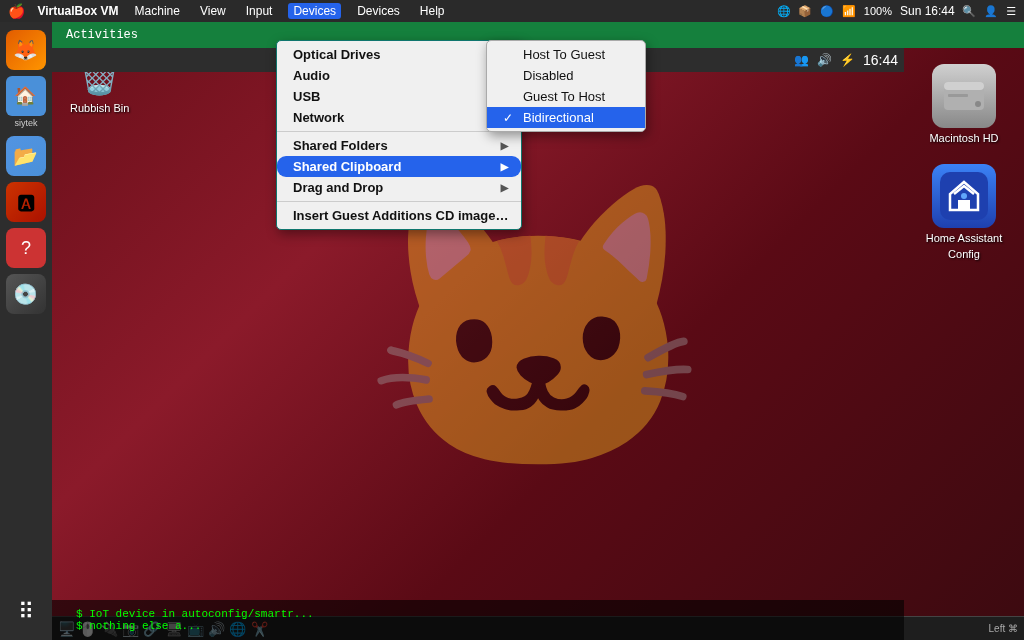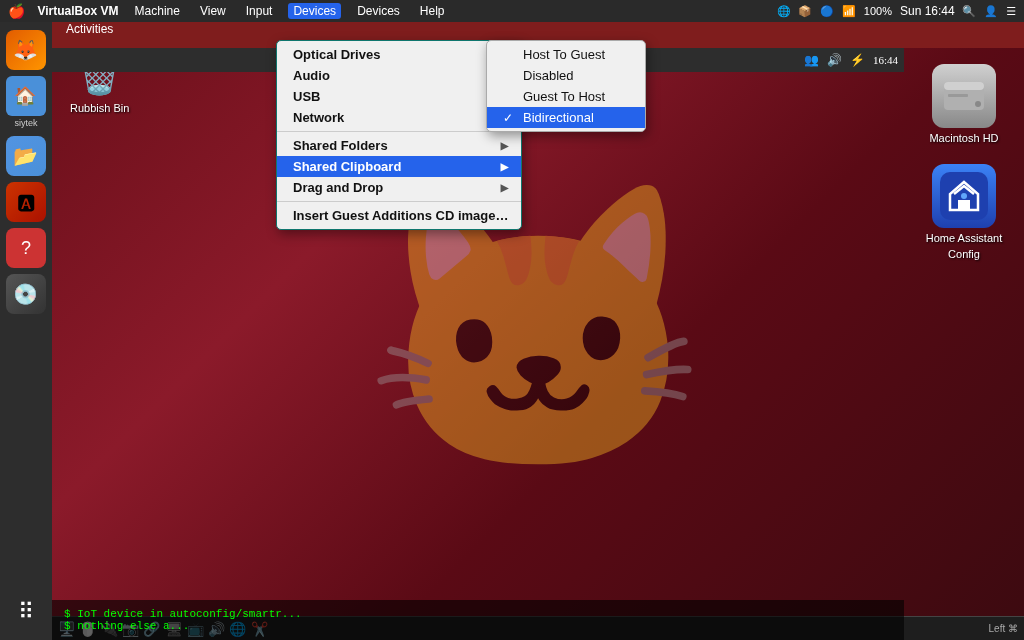--- a/index.html
+++ b/index.html
@@ -85,25 +85,26 @@
       position: absolute;
       bottom: 8px;
     }
 
     
     #ubuntu-topbar {
       position: absolute;
       top: 0; left: 52px;
       width: calc(100% - 52px);
       height: 26px;
-      background: #7f1d1d;
-      display: flex;
-      align-items: flex-start;
+      background: #15803d;
+      display: flex;
+      align-items: center;
       padding: 0 8px;
       z-index: 10;
+      font-family: Liberation Mono, monospace;
     }
     #ubuntu-topbar .activities {
       font-size: 12px; color: #fff; font-weight: 500; cursor: pointer; padding: 0 6px;
     }
 
     
     #vm-content {
       position: absolute;
       top: 26px; left: 52px;
       width: calc(100% - 52px);
@@ -208,21 +209,21 @@
       font-weight: bold;
     }
     .menu-item {
       display: flex; align-items: center; justify-content: space-between;
       padding: 3px 12px 3px 16px;
       font-size: 13px;
       color: #111;
       cursor: pointer;
       white-space: nowrap;
     }
-    .menu-item.active { background: #2563eb; color: #fff; }
+    .menu-item.active { background: #2563eb; color: #fff; border-radius: 9px; }
     .menu-item .arrow { font-size: 10px; color: #555; }
     .menu-item.active .arrow { color: #fff; }
     .menu-separator {
       height: 1px; background: #ccc; margin: 3px 0;
     }
 
     
     #clipboard-submenu {
       position: absolute;
       top: 18px; left: 486px;
@@ -253,41 +254,41 @@
     }
 
     
     #terminal-text {
       position: absolute;
       bottom: 0; left: 52px;
       width: calc(100% - 52px - 120px);
       height: 40px;
       background: rgba(0,0,0,0.6);
       display: flex; flex-direction: column; justify-content: center;
-      padding: 0 12px;
+      padding: 0 24px;
       font-family: 'Courier New', monospace;
       font-size: 11px;
       color: #0f0;
       z-index: 5;
     }
 
     
     #inner-topbar {
       position: absolute;
       top: 26px; left: 52px;
       right: 120px;
       height: 24px;
       background: #2d2d2d;
       display: flex; align-items: center; justify-content: flex-end;
       padding: 0 6px;
       gap: 8px;
       z-index: 8;
     }
     .inner-topbar-icon { font-size: 12px; color: #ccc; }
-    .inner-topbar-time { font-size: 11px; color: #fff; font-family: Liberation Serif, serif; }
+    .inner-topbar-time { font-size: 14px; color: #fff; }
   </style>
 </head>
 <body>
 
 <div id="mac-topbar">
   <div class="left-section">
     <span class="apple-logo">🍎</span>
     <span class="topbar-app">VirtualBox VM</span>
     <span class="topbar-menu-item">Machine</span>
     <span class="topbar-menu-item">View</span>

